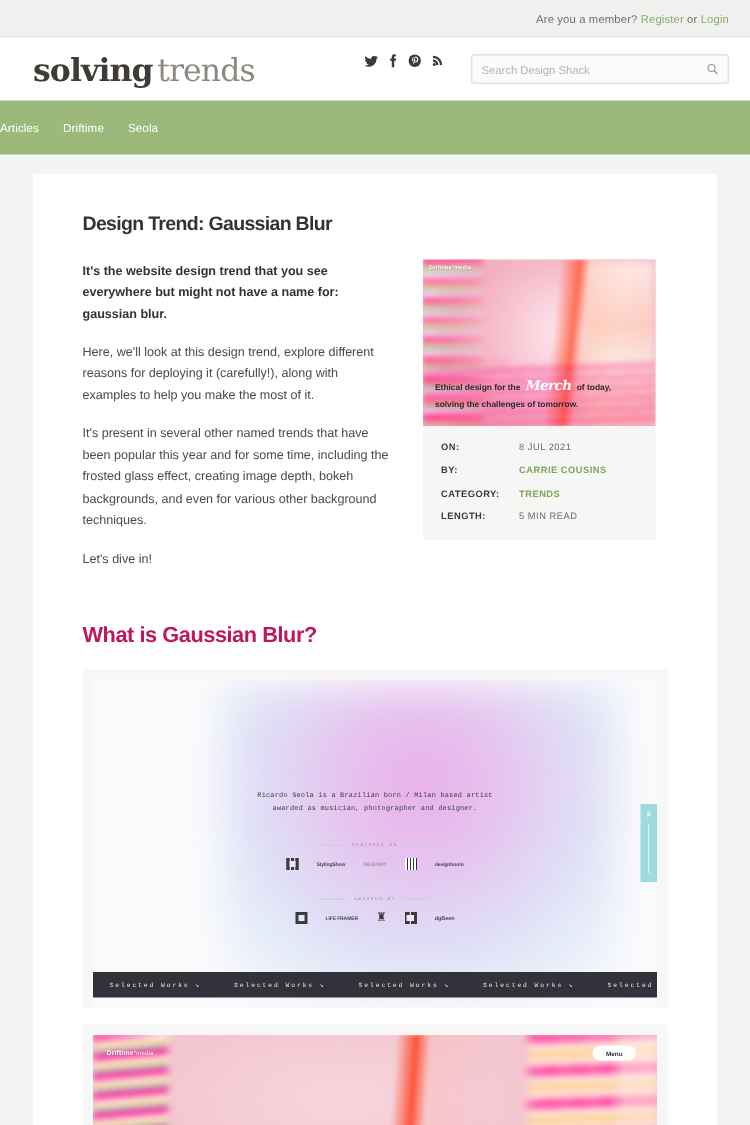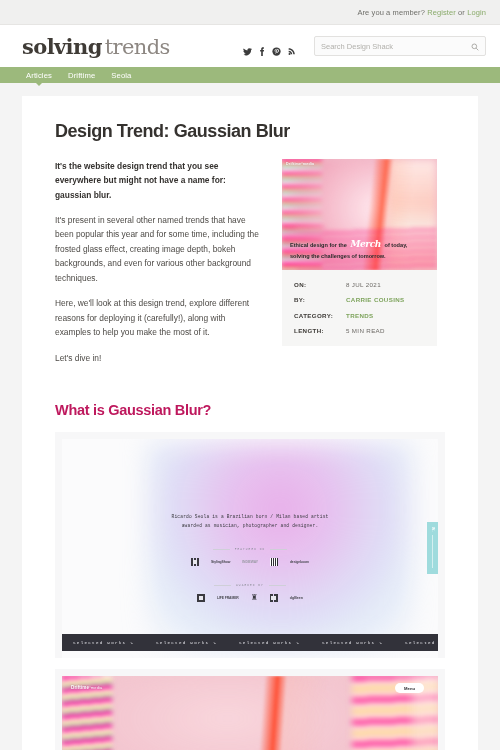--- a/index.html
+++ b/index.html
@@ -27,59 +27,59 @@
 
   
   .masthead {
     height: 42px; background: #ffffff;
     display: flex; align-items: center;
     padding: 0 14px 0 22px;
   }
   .logo { font-family: "DejaVu Serif", serif; font-size: 21px; letter-spacing: -.6px; white-space: nowrap; }
   .logo .l1 { color: #3f3b36; font-weight: 700; }
   .logo .l2 { color: #8d8782; font-weight: 400; margin-left: 3px; }
-  .mast-right { margin-left: auto; display: flex; align-items: flex-end; gap: 18px; }
+  .mast-right { margin-left: auto; display: flex; align-items: flex-start; gap: 18px; }
   .socials { display: flex; align-items: center; gap: 7px; }
   .socials svg { display: block; fill: #3b3b3b; }
   .searchbox {
     width: 172px; height: 20px; background: #fbfbfb;
     border: 1px solid #e2e1df; border-radius: 2px;
     display: flex; align-items: center; padding: 0 6px;
   }
   .searchbox input {
     border: 0; outline: 0; background: transparent; flex: 1;
     font-family: "Liberation Sans", sans-serif;
     font-size: 7.5px; color: #7d7d78;
   }
   .searchbox input::placeholder { color: #b2b1ac; }
   .searchbox .mag { flex: none; }
 
   
   .nav {
-    height: 16px; background: #9cb97c;
+    height: 36px; background: #9cb97c;
     display: flex; align-items: center; gap: 16px;
-    padding-left: 26px; position: relative;
+    position: relative;
   }
   .nav-item {
     font-size: 7.7px; color: #ffffff; letter-spacing: .1px;
     position: relative; cursor: pointer;
   }
   .nav-item.active::after {
     content: ""; position: absolute; left: 50%; bottom: -6px;
     transform: translateX(-50%);
     border-left: 4px solid transparent; border-right: 4px solid transparent;
     border-top: 4px solid #9cb97c;
   }
 
   
   .page { padding: 13px 22px 0 22px; }
   .card { background: #ffffff; padding: 25px 33px 0 33px; min-height: 900px; }
 
   h1.article-title {
-    font-size: 18px; color: #35322f; font-weight: 700;
+    font-size: 13px; color: #35322f; font-weight: 700;
     letter-spacing: -.45px; line-height: 1.2; margin-bottom: 16px;
   }
 
   .cols { display: flex; gap: 20px; align-items: flex-start; }
   .col-left { width: 207px; flex: none; }
   .col-right { width: 155px; flex: none; }
 
   p.lede {
     font-size: 8.4px; font-weight: 700; color: #35322f;
     line-height: 1.72; margin-bottom: 11px;
@@ -368,22 +368,22 @@
 
 <div class="page">
   <div class="card">
 
     <h1 class="article-title">Design Trend: Gaussian Blur</h1>
 
     <div class="cols">
 
       <div class="col-left">
         <p class="lede">It's the website design trend that you see everywhere but might not have a name for: gaussian blur.</p>
+        <p class="body">Here, we'll look at this design trend, explore different reasons for deploying it (carefully!), along with examples to help you make the most of it.</p>
         <p class="body">It's present in several other named trends that have been popular this year and for some time, including the frosted glass effect, creating image depth, bokeh backgrounds, and even for various other background techniques.</p>
-        <p class="body">Here, we'll look at this design trend, explore different reasons for deploying it (carefully!), along with examples to help you make the most of it.</p>
         <p class="body">Let's dive in!</p>
       </div>
 
       <div class="col-right">
 
         <div class="feature">
           <div class="g1"></div>
           <div class="g2"></div>
           <div class="g4"></div>
           <div class="g3"></div>

